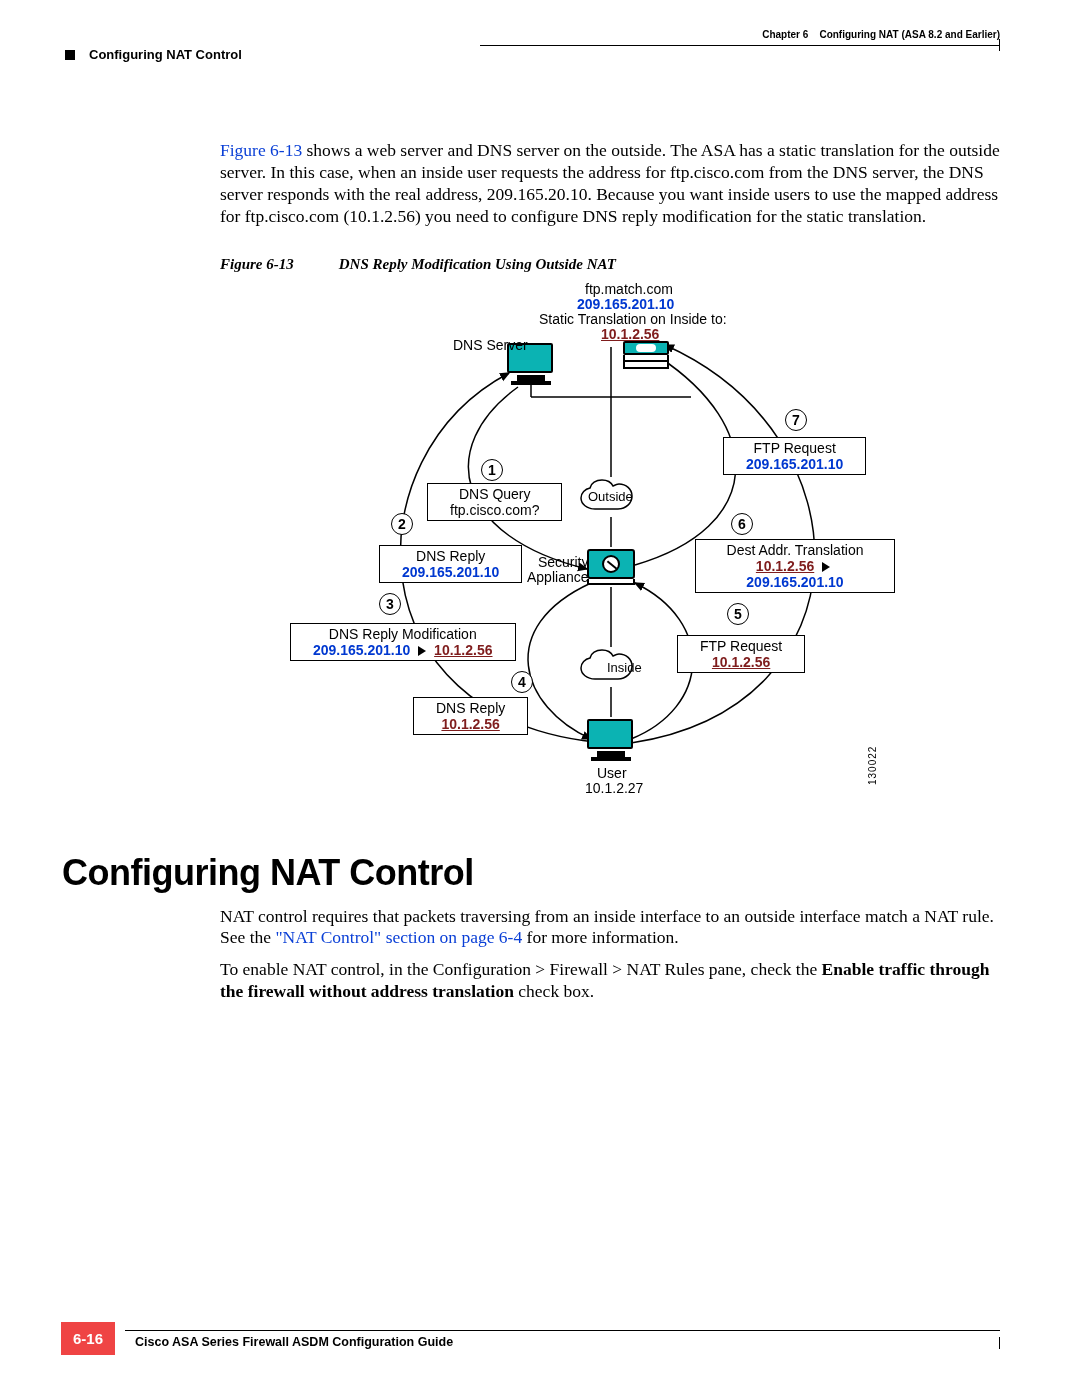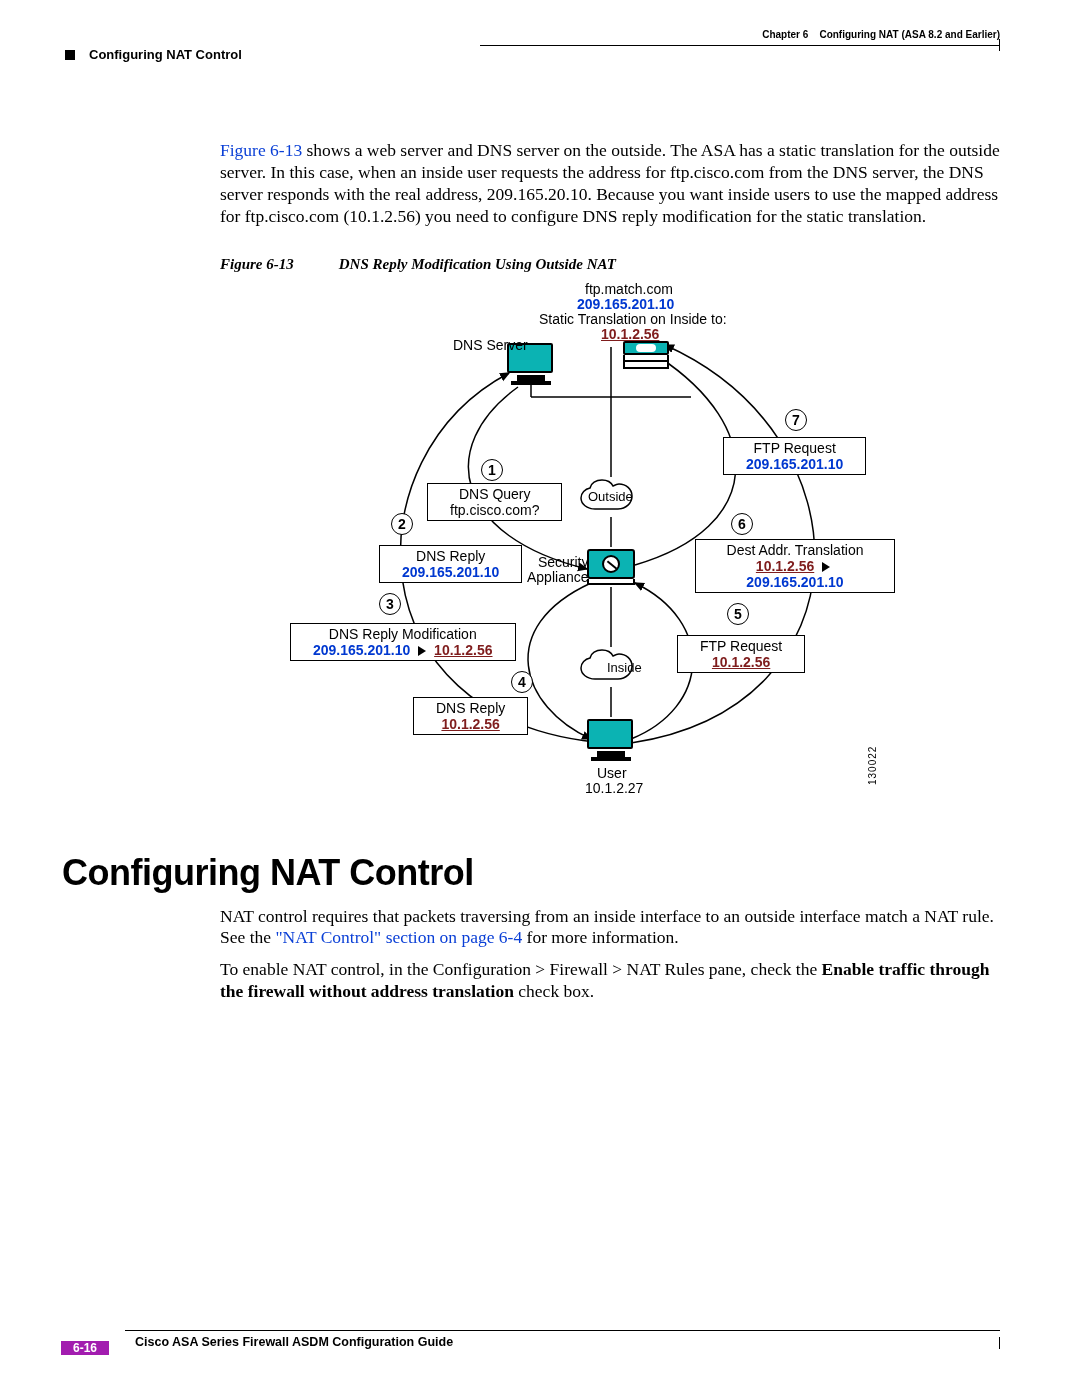--- a/index.html
+++ b/index.html
@@ -164,24 +164,24 @@
   .footer-rule {
     border-top:1px solid #000; margin-left:60px;
   }
   .footer-label {
     font-family: Arial, Helvetica, sans-serif;
     font-weight:700; font-size:12.5px;
     margin:4px 0 0 70px;
   }
   .page-num {
     position:absolute; left:-4px; bottom:-6px;
-    background:#a21caf; color:#fff;
-    font-family: Arial, Helvetica, sans-serif;
-    font-weight:700; font-size:12px;
-    padding:0 12px;
+    background:#ef4444; color:#fff;
+    font-family: Arial, Helvetica, sans-serif;
+    font-weight:700; font-size:15px;
+    padding:8px 12px;
   }
   .ft-tick {
     position:absolute; right:0; bottom:0;
     width:1px; height:12px; background:#000;
   }
   .dia-id {
     position:absolute;
     font-size:10px;
     letter-spacing:1px;
     transform: rotate(-90deg);

